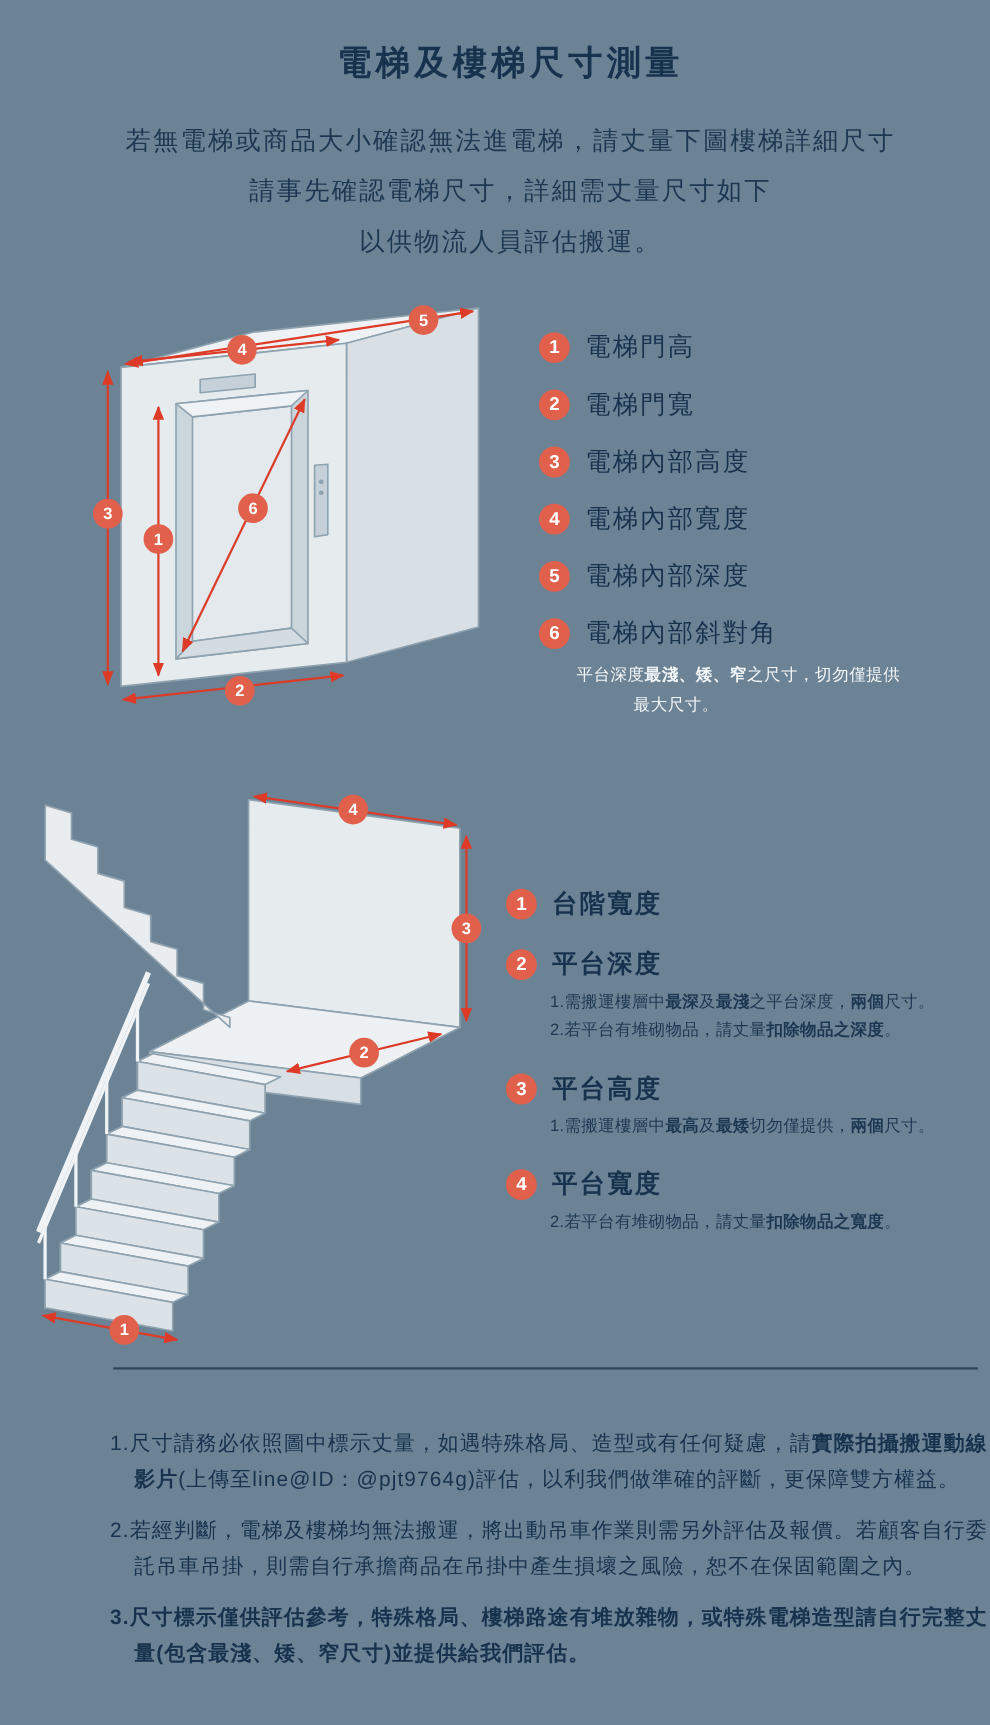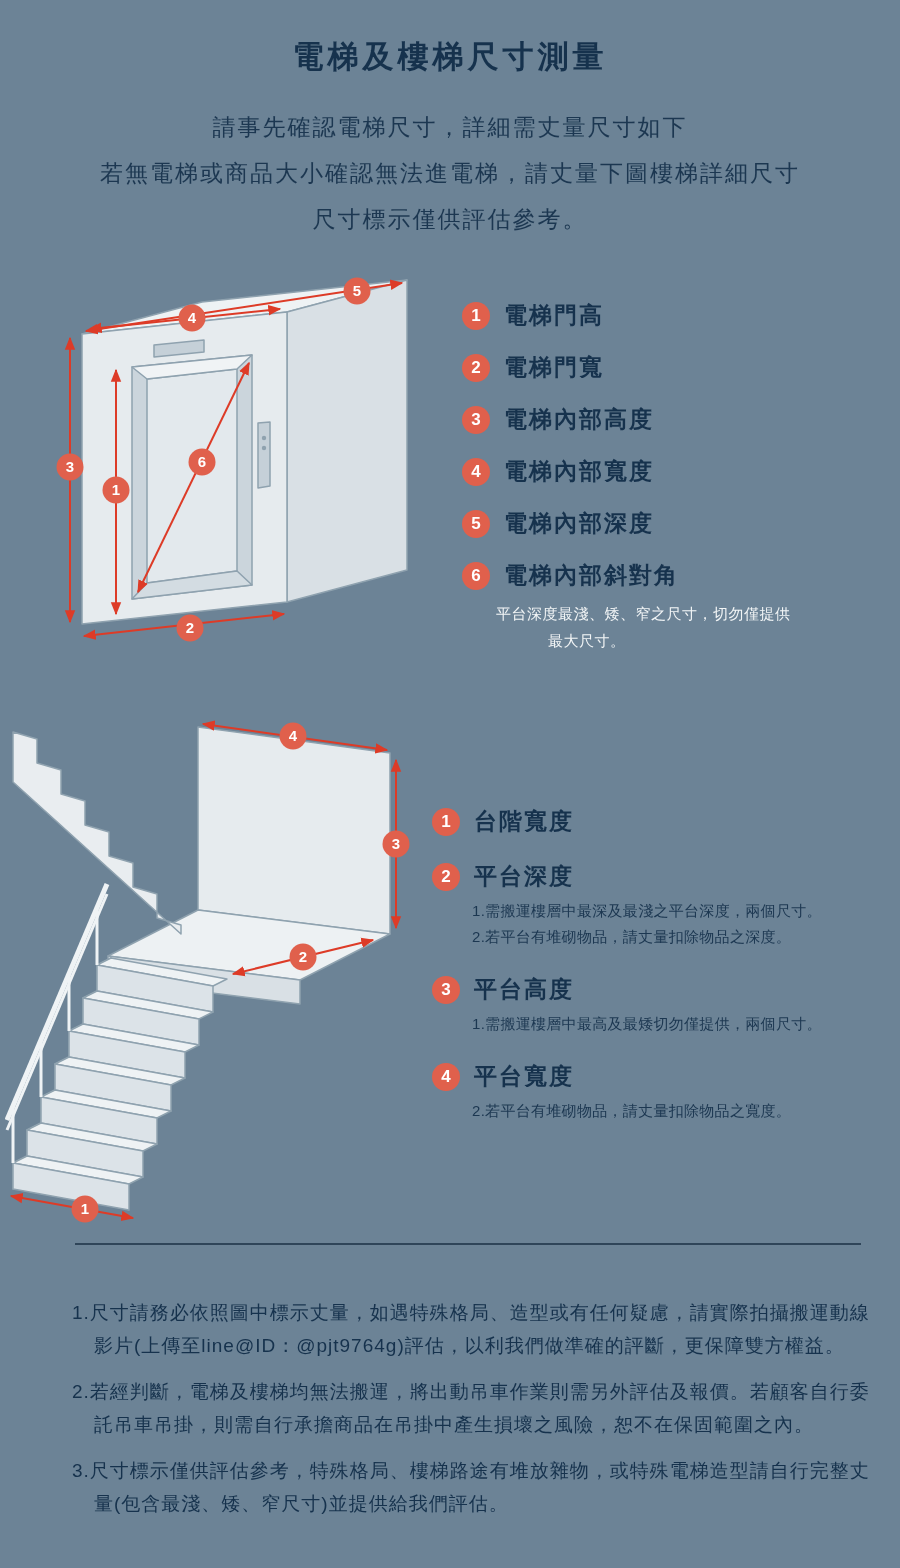--- a/index.html
+++ b/index.html
@@ -4,21 +4,21 @@
 <style>
   * { margin:0; padding:0; box-sizing:border-box; }
   html,body { width:900px; height:1568px; }
   body {
     position:relative;
     background:#6C8396;
     font-family:"Liberation Sans", sans-serif;
     color:#1C3751;
     overflow:hidden;
   }
-  .page { position:absolute; inset:0; }
+  .page { position:absolute; inset:0;margin-left:28px; }
   .title {
     position:absolute; top:36px; left:0; width:100%;
     text-align:center; font-size:31px; font-weight:bold;
     letter-spacing:4px; color:#16324D;
   }
   .intro {
     position:absolute; top:104px; left:0; width:100%;
     text-align:center; font-size:23px; line-height:46px;
     letter-spacing:2px; color:#1C3751;
   }
@@ -27,21 +27,21 @@
 
   .legend-elevator { position:absolute; left:462px; top:300px; }
   .legend-row { display:flex; align-items:center; margin-bottom:21px; }
   .badge {
     width:28px; height:28px; border-radius:50%;
     background:#E0604C; color:#fff;
     font-weight:bold; font-size:17px;
     display:flex; align-items:center; justify-content:center;
     margin-right:14px; flex:0 0 auto;
   }
-  .legend-label { font-size:23px; font-weight:bold; letter-spacing:2px; color:#16324D; }
+  .legend-label { font-size:23px; font-weight:normal; letter-spacing:2px; color:#16324D; }
 
   .elevator-note {
     position:absolute; left:452px; top:600px; width:440px;
     font-size:15px; line-height:27px; letter-spacing:.5px; color:#F2F5F6;
   }
   .elevator-note .ind  { padding-left:44px; }
   .elevator-note .ind2 { padding-left:96px; }
 
   .legend-stairs { position:absolute; left:432px; top:806px; width:462px; }
   .stair-item { margin-bottom:24px; }
@@ -55,33 +55,33 @@
   .divider {
     position:absolute; left:75px; top:1243px; width:786px; height:0;
     border-top:2px solid #2F4559;
   }
   .footer {
     position:absolute; left:72px; top:1296px; width:800px;
     font-size:19px; line-height:33px; letter-spacing:1px; color:#16324D;
   }
   .footer p { margin-bottom:13px; padding-left:22px; text-indent:-22px; }
 
-  .b { font-weight:normal; }
+  .b { font-weight:bold; }
 </style>
 </head>
 <body>
 
 <div class="page">
 
   <h1 class="title">電梯及樓梯尺寸測量</h1>
 
   <div class="intro">
+    <p>若無電梯或商品大小確認無法進電梯，請丈量下圖樓梯詳細尺寸</p>
     <p>請事先確認電梯尺寸，詳細需丈量尺寸如下</p>
-    <p>若無電梯或商品大小確認無法進電梯，請丈量下圖樓梯詳細尺寸</p>
-    <p>尺寸標示僅供評估參考。</p>
+    <p>以供物流人員評估搬運。</p>
   </div>
 
   <div class="fig-elevator">
     <svg viewBox="0 0 400 400" width="400" height="400">
       <defs>
         <marker id="arrR" viewBox="0 0 10 10" refX="9" refY="5" markerWidth="6.5" markerHeight="6.5" orient="auto-start-reverse">
           <path d="M0,1 L10,5 L0,9 z" fill="#DD3B27"></path>
         </marker>
       </defs>
       <g stroke="#8FA2AF" stroke-width="1.5" stroke-linejoin="round">

